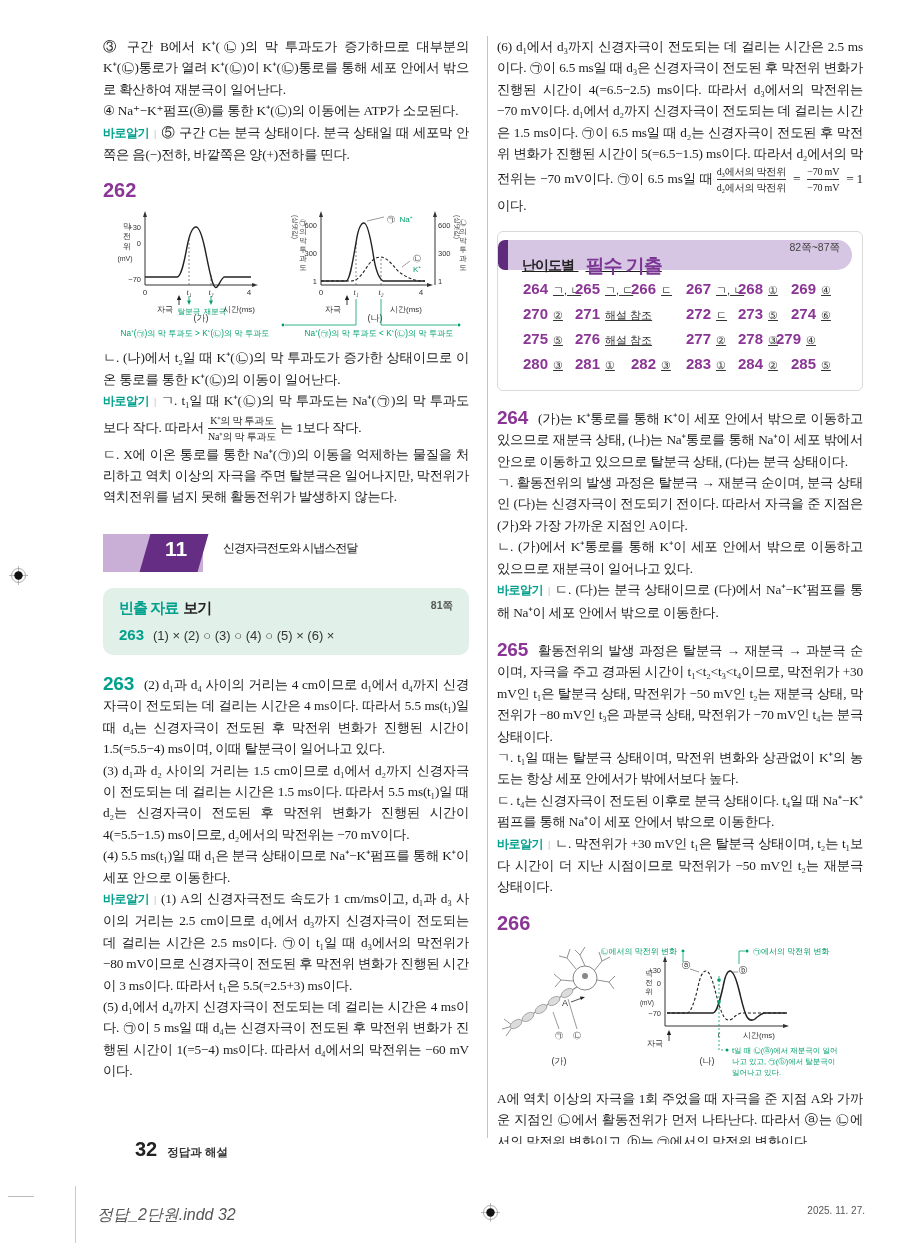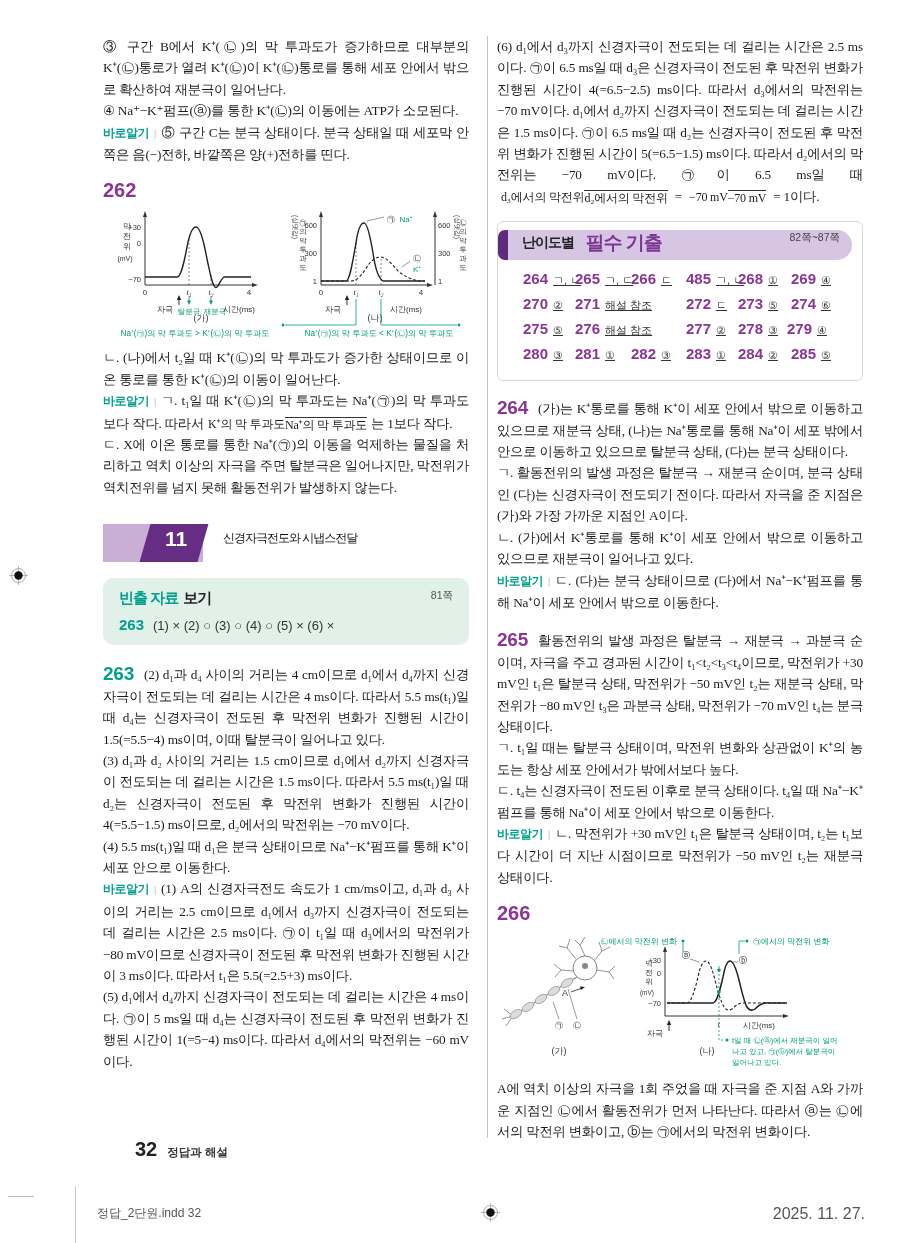--- a/index.html
+++ b/index.html
@@ -8,66 +8,66 @@
   .col{position:absolute;top:36px;width:366px;height:1108px;overflow:hidden;}
   .col-left{left:103px;}
   .col-right{left:497px;}
   .divider{position:absolute;left:487px;top:36px;width:1px;height:1102px;background:#c4c4c4;}
   .body-p{margin:0;font-size:13.3px;line-height:21.4px;text-align:justify;letter-spacing:-0.2px;}
   .baro-label{font-family:"Liberation Sans",sans-serif;font-weight:bold;color:#00a08c;font-size:12px;letter-spacing:-0.5px;}
   .baro-pipe{color:#aaa;margin:0 5px;font-size:11px;}
   .qnum-block{font-family:"Liberation Sans",sans-serif;font-weight:bold;font-size:20px;color:#8b3596;margin:14px 0 4px 0;line-height:22px;}
   .qnum-inline{font-family:"Liberation Sans",sans-serif;font-weight:bold;font-size:19px;color:#8b3596;margin-right:10px;vertical-align:-1px;}
   .qnum-teal{color:#00a08c;}
-  .frac{display:inline-flex;flex-direction:row;align-items:center;vertical-align:middle;margin:0 4px;
-        font-size:12px;line-height:15px;}
+  .frac{display:inline-flex;flex-direction:column;align-items:center;vertical-align:middle;margin:0 4px;
+        font-size:10px;line-height:15px;}
   .frac .den{border-top:1px solid #333;}
   .eq{margin:0 3px;}
   
   .banner{position:relative;height:38px;margin:26px 0 0 0;}
   .banner .strip{position:absolute;left:0;top:0;width:100px;height:38px;background:#c9aed6;}
   .banner .numbox{position:absolute;left:42px;top:0;width:58px;height:38px;background:#662d84;transform:skewX(-16deg);}
   .banner .num{position:absolute;left:46px;top:3px;width:54px;text-align:center;color:#fff;
                font-family:"Liberation Sans",sans-serif;font-weight:bold;font-size:21px;}
   .banner .title{position:absolute;left:120px;top:6px;font-family:"Liberation Sans",sans-serif;
                  font-weight:normal;font-size:12px;color:#111;letter-spacing:-1px;}
   
   .binchul{margin-top:16px;background:#e1f1e9;border-radius:10px;padding:11px 16px 12px 16px;}
   .binchul .hd{display:flex;align-items:flex-start;font-family:"Liberation Sans",sans-serif;font-weight:bold;font-size:15px;}
   .binchul .accent{color:#00a08c;letter-spacing:-1px;}
   .binchul .rest{color:#222;margin-left:5px;letter-spacing:-1px;}
-  .binchul .pg{margin-left:auto;font-weight:normal;font-size:10.5px;color:#555;}
+  .binchul .pg{margin-left:auto;font-weight:bold;font-size:10.5px;color:#555;}
   .binchul .ans-row{margin-top:8px;font-family:"Liberation Sans",sans-serif;font-size:13px;color:#333;}
   .binchul .ans-row b{color:#00a08c;font-size:15px;margin-right:9px;}
   
   .abox{margin:14px 0 16px 0;border:1px solid #d9d9d9;border-radius:6px;background:#fff;padding:8px 0 10px 0;}
   .abox .hd{position:relative;height:30px;margin:0 0 10px 0;}
   .abox .tab{position:absolute;left:0;top:0;width:13px;height:30px;background:#5e2b7d;border-radius:7px 0 0 7px;}
   .abox .bar{position:absolute;left:10px;top:0;right:10px;height:30px;background:#d6c5e3;border-radius:0 15px 15px 0;}
-  .abox .hd-txt{position:absolute;left:24px;top:0;font-family:"Liberation Sans",sans-serif;}
+  .abox .hd-txt{position:absolute;left:24px;top:13px;font-family:"Liberation Sans",sans-serif;text-decoration:underline;}
   .abox .hd-pre{font-weight:bold;font-size:14px;color:#222;letter-spacing:-1px;}
   .abox .hd-main{font-weight:bold;font-size:19px;color:#7b3694;margin-left:7px;letter-spacing:-1px;vertical-align:-2px;}
   .abox .hd-pg{position:absolute;right:22px;top:1px;font-family:"Liberation Sans",sans-serif;font-size:10.5px;color:#444;}
   .ab-row{position:relative;height:25px;}
   .ab-it{position:absolute;top:0;white-space:nowrap;font-family:"Liberation Sans",sans-serif;}
   .ab-it b{color:#8b3596;font-size:15px;}
   .ab-a{font-size:11px;color:#333;margin-left:5px;text-decoration:underline;}
   
   .fig{margin:6px 0 4px 0;}
   svg{font-family:"Liberation Sans",sans-serif;}
   svg text{fill:#333;}
   .grn{fill:#00a06e;}
   .grn-s{stroke:#00a06e;}
   .ital{font-family:"Liberation Serif",serif;font-style:italic;}
   
   .footer{position:absolute;left:103px;top:1138px;font-family:"Liberation Sans",sans-serif;color:#222;margin-left:32px;}
   .footer b{font-size:20px;}
   .footer span{font-size:11.5px;font-weight:bold;margin-left:10px;color:#333;}
-  .print-file{position:absolute;left:97px;top:1205px;font-family:"Liberation Sans",sans-serif;font-size:12px;color:#555;}
-  .print-date{position:absolute;right:35px;top:1205px;font-family:"Liberation Sans",sans-serif;font-size:16px;color:#555;}
+  .print-file{position:absolute;left:97px;top:1205px;font-family:"Liberation Sans",sans-serif;font-size:16px;color:#555;font-style:italic;}
+  .print-date{position:absolute;right:35px;top:1205px;font-family:"Liberation Sans",sans-serif;font-size:10px;color:#555;}
   .crop-v{position:absolute;left:75px;top:1186px;width:1px;height:57px;background:#ccc;}
   .crop-h{position:absolute;left:8px;top:1196px;width:26px;height:1px;background:#bbb;}
   .regmark{position:absolute;}
 </style>
 </head>
 <body>
 
 <div class="page">
 
   <div class="divider"></div>
@@ -229,37 +229,37 @@
         <div class="hd-txt">
           <span class="hd-pre">난이도별</span>
           <span class="hd-main">필수 기출</span>
         </div>
         <div class="hd-pg">82쪽~87쪽</div>
       </div>
       <div class="ab-row">
         <span class="ab-it" style="left:25px"><b>264</b><span class="ab-a">ㄱ, ㄴ</span></span>
         <span class="ab-it" style="left:77px"><b>265</b><span class="ab-a">ㄱ, ㄷ</span></span>
         <span class="ab-it" style="left:133px"><b>266</b><span class="ab-a">ㄷ</span></span>
-        <span class="ab-it" style="left:188px"><b>485</b><span class="ab-a">ㄱ, ㄴ</span></span>
+        <span class="ab-it" style="left:188px"><b>267</b><span class="ab-a">ㄱ, ㄴ</span></span>
         <span class="ab-it" style="left:240px"><b>268</b><span class="ab-a">①</span></span>
         <span class="ab-it" style="left:293px"><b>269</b><span class="ab-a">④</span></span>
       </div>
       <div class="ab-row">
         <span class="ab-it" style="left:25px"><b>270</b><span class="ab-a">②</span></span>
         <span class="ab-it" style="left:77px"><b>271</b><span class="ab-a">해설 참조</span></span>
         <span class="ab-it" style="left:188px"><b>272</b><span class="ab-a">ㄷ</span></span>
         <span class="ab-it" style="left:240px"><b>273</b><span class="ab-a">⑤</span></span>
         <span class="ab-it" style="left:293px"><b>274</b><span class="ab-a">⑥</span></span>
       </div>
       <div class="ab-row">
         <span class="ab-it" style="left:25px"><b>275</b><span class="ab-a">⑤</span></span>
         <span class="ab-it" style="left:77px"><b>276</b><span class="ab-a">해설 참조</span></span>
         <span class="ab-it" style="left:188px"><b>277</b><span class="ab-a">②</span></span>
         <span class="ab-it" style="left:240px"><b>278</b><span class="ab-a">③</span></span>
-        <span class="ab-it" style="left:289px"><b>279</b><span class="ab-a">④</span></span>
+        <span class="ab-it" style="left:278px"><b>279</b><span class="ab-a">④</span></span>
       </div>
       <div class="ab-row">
         <span class="ab-it" style="left:25px"><b>280</b><span class="ab-a">③</span></span>
         <span class="ab-it" style="left:77px"><b>281</b><span class="ab-a">①</span></span>
         <span class="ab-it" style="left:133px"><b>282</b><span class="ab-a">③</span></span>
         <span class="ab-it" style="left:188px"><b>283</b><span class="ab-a">①</span></span>
         <span class="ab-it" style="left:240px"><b>284</b><span class="ab-a">②</span></span>
         <span class="ab-it" style="left:293px"><b>285</b><span class="ab-a">⑤</span></span>
       </div>
     </div>

